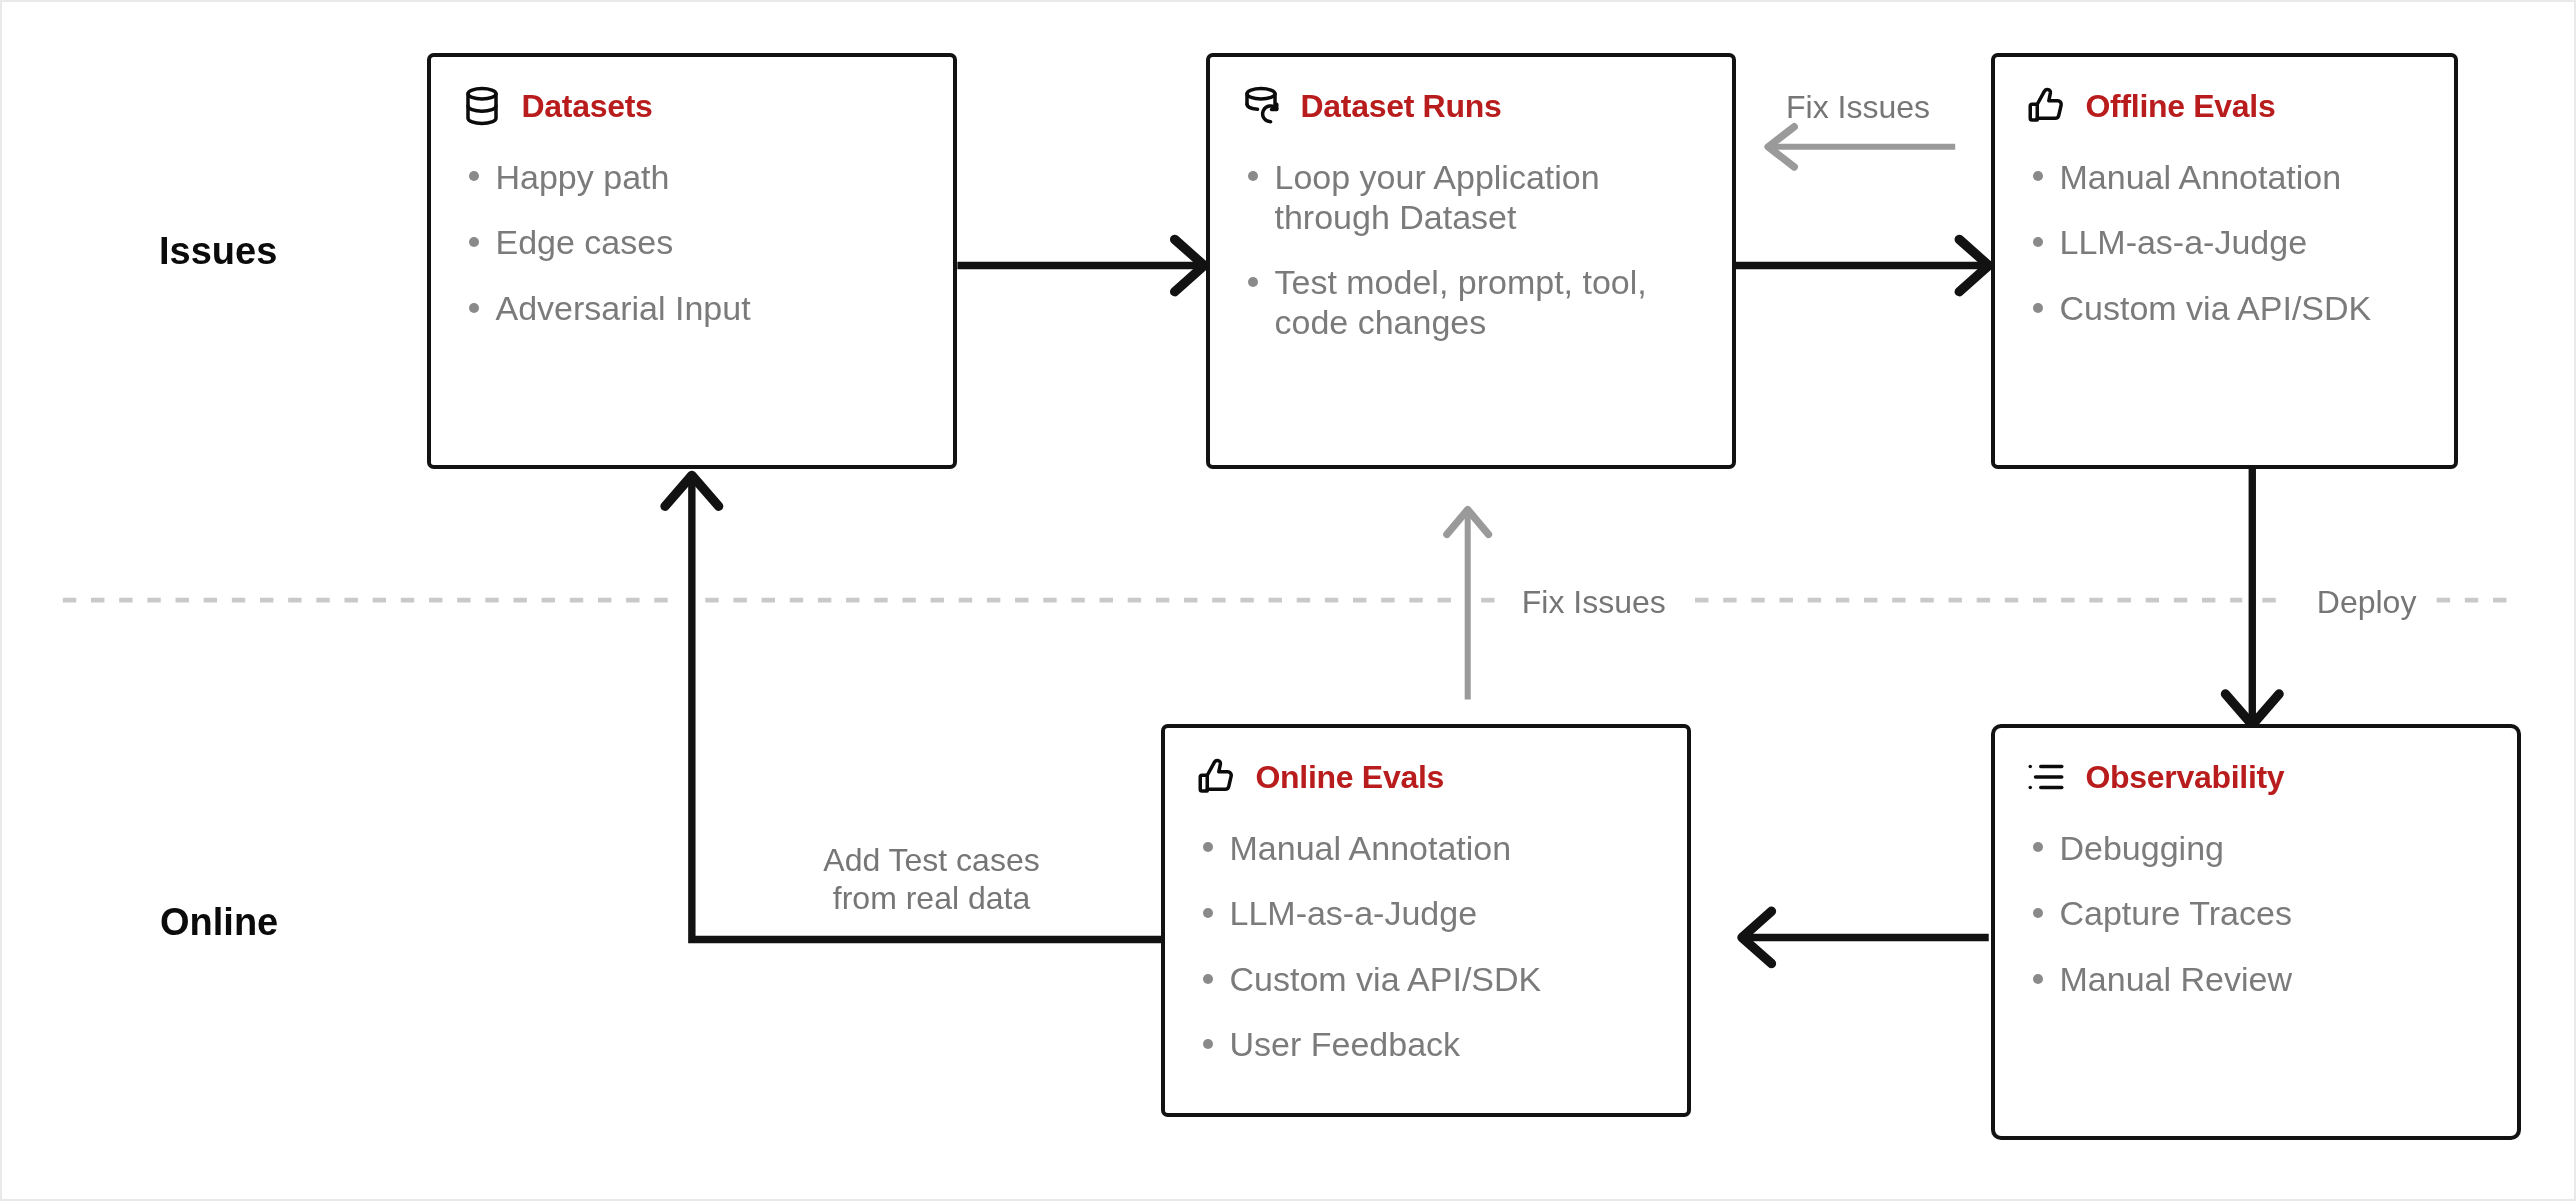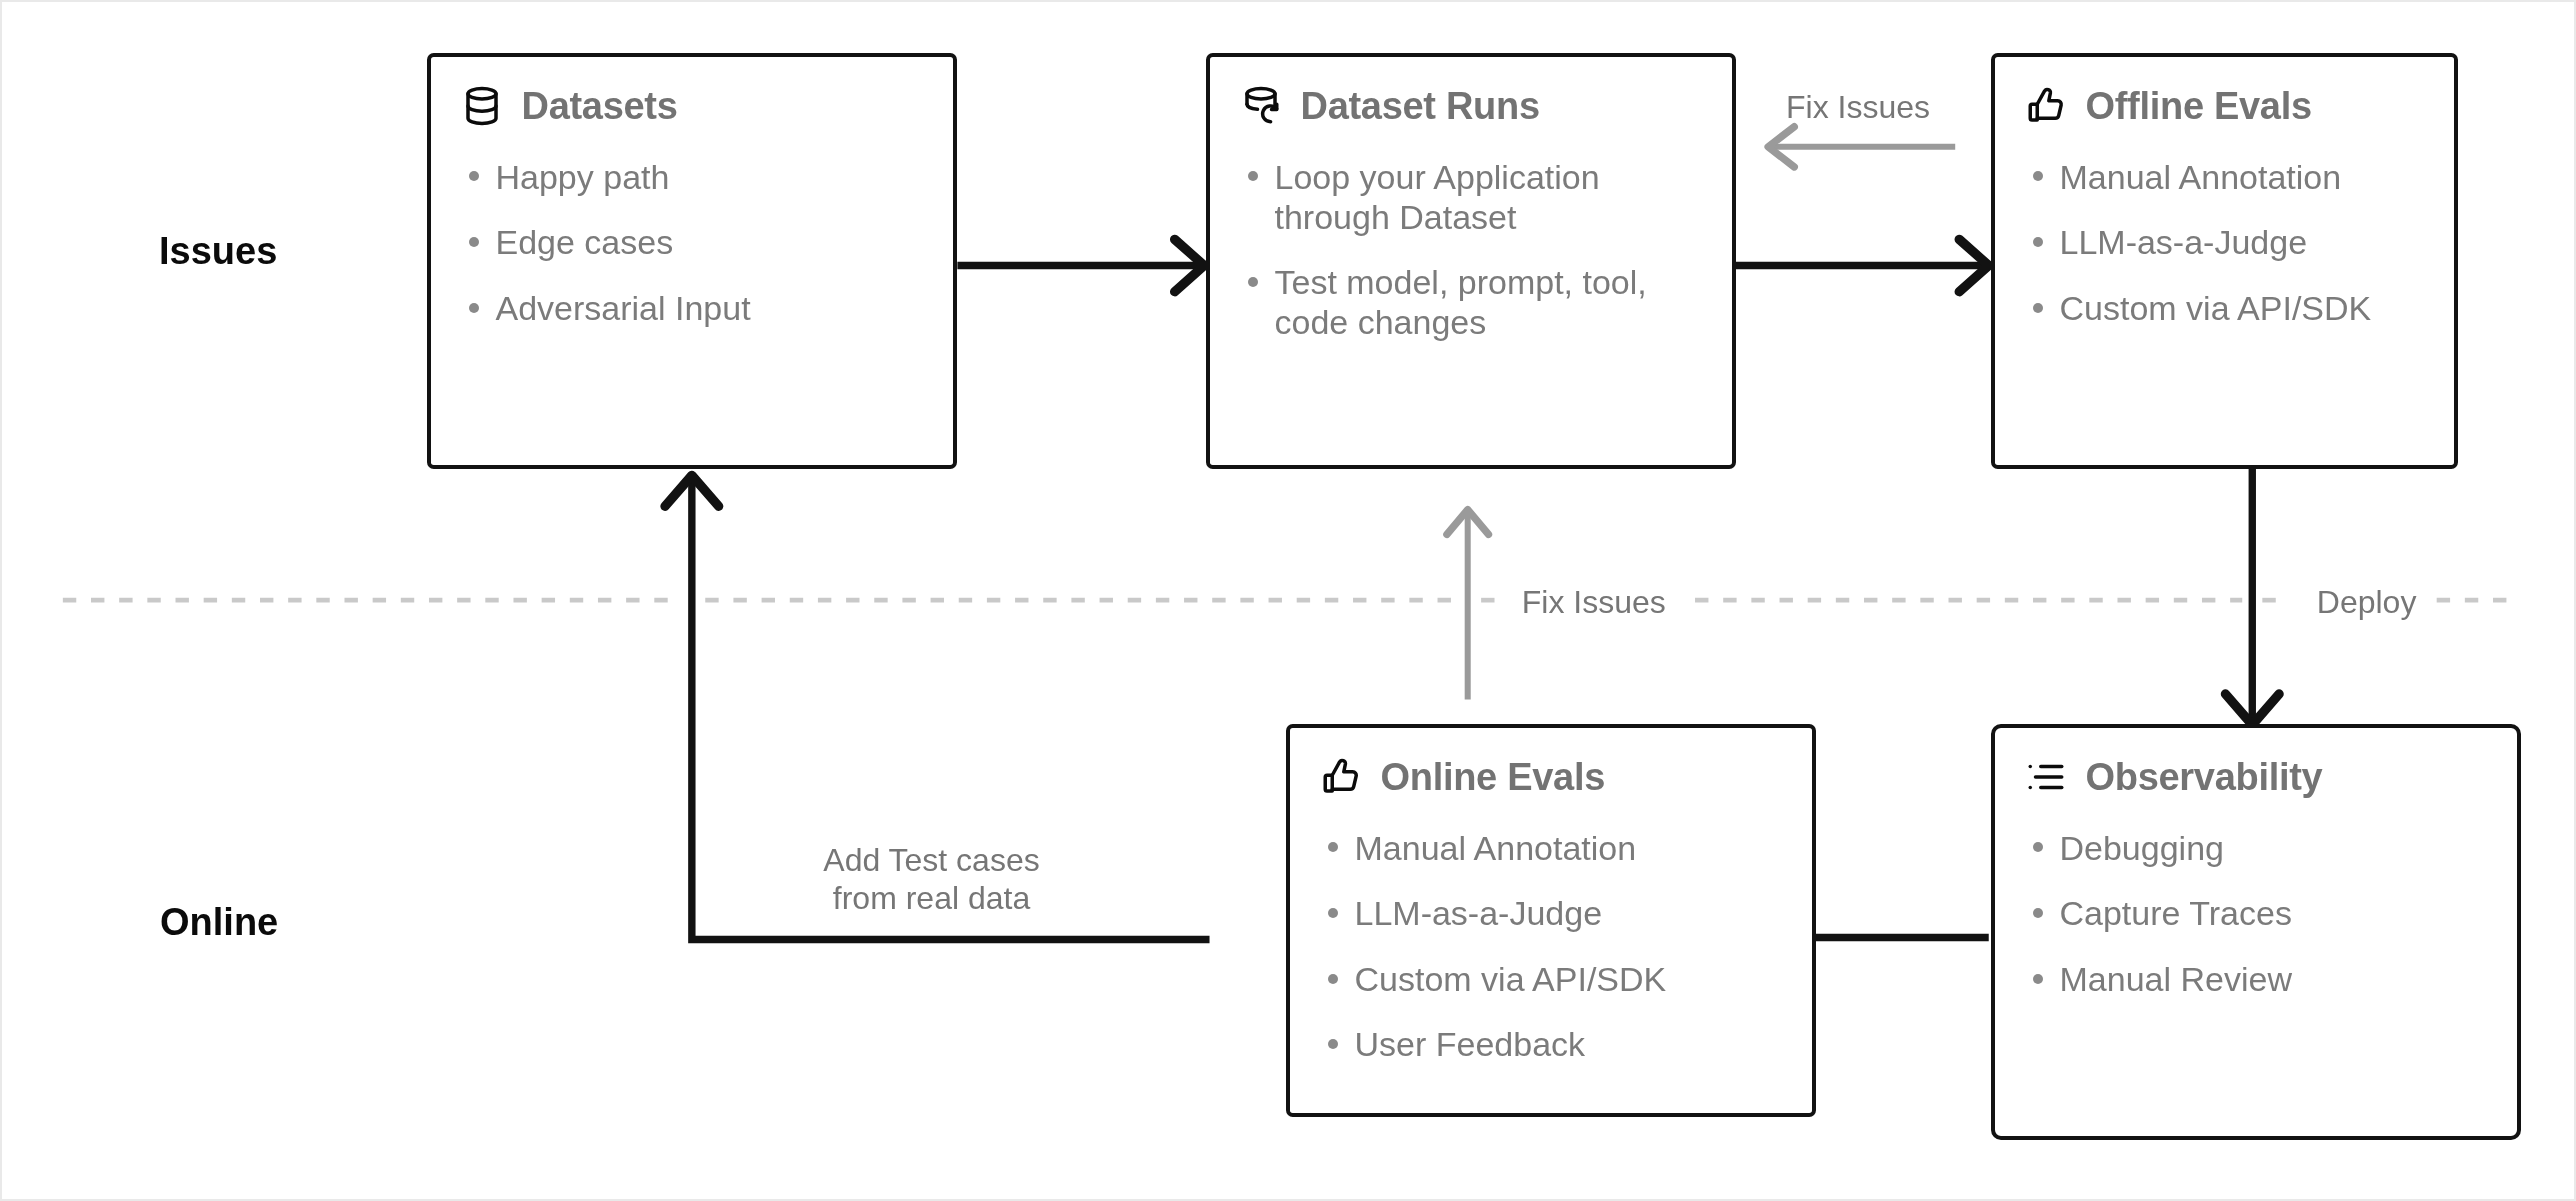--- a/index.html
+++ b/index.html
@@ -34,23 +34,23 @@
     align-items:center;
     gap:19px;
     margin-bottom:29.5px;
   }
   .node-icon{
     width:42px;height:42px;
     flex:0 0 42px;
     display:block;
   }
   .node-title{
-    font-size:38px;
+    font-size:32px;
     font-weight:bold;
-    color:#737373;
+    color:#b91c1c;
     letter-spacing:-0.3px;
     line-height:1;
     white-space:nowrap;
   }
   .bullets{
     list-style:none;
     margin:0;padding:0;
   }
   .bullets li{
     position:relative;
@@ -67,21 +67,21 @@
     left:8px;top:14.8px;
     width:10px;height:10px;
     border-radius:50%;
     background:#8a8a8a;
   }
 
   
   #node-datasets   { left:425px;  top:51px;   width:530px;  height:416px; }
   #node-runs       { left:1204px; top:51px;   width:530px;  height:416px; }
   #node-offeval    { left:1989px; top:51px;   width:467px;  height:416px; }
-  #node-onlineeval { left:1284px; top:722px; width:530px;  height:393px; }
+  #node-onlineeval { left:1159px; top:722px; width:530px;  height:393px; }
   #node-observ     { left:1989px; top:722px; width:530px;  height:416px;border-radius:10px; }
 
   
   .lane-label{
     position:absolute;
     font-size:38px;
     font-weight:bold;
     color:#0b0b0b;
     white-space:nowrap;
   }

